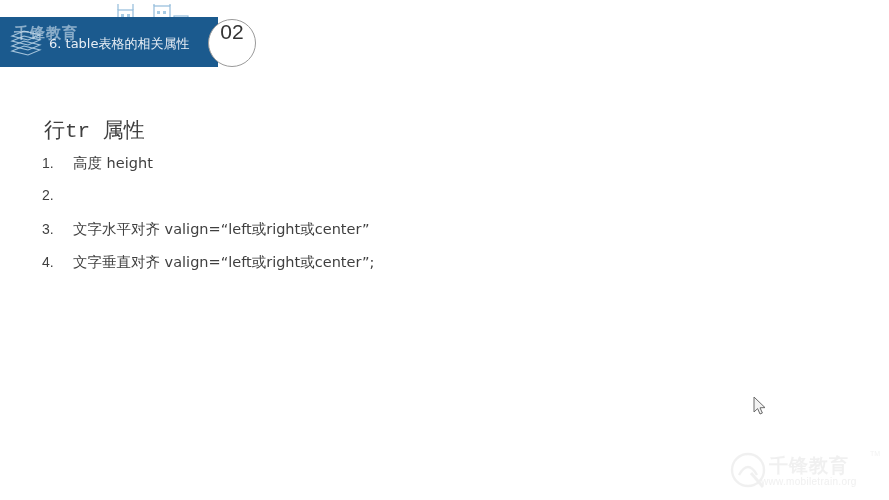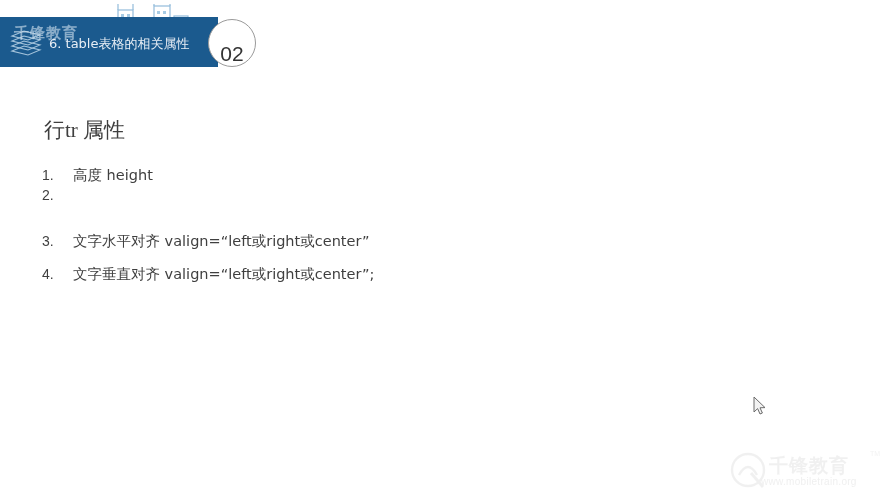--- a/index.html
+++ b/index.html
@@ -78,21 +78,21 @@
     position: absolute;
     left: 208px;
     top: 19px;
     width: 48px;
     height: 48px;
     border-radius: 50%;
     background: #ffffff;
     border: 1.5px solid #9a9a9a;
     box-sizing: border-box;
     display: flex;
-    align-items: flex-end;
+    align-items: flex-start;
     justify-content: center;
   }
   .badge-circle span {
     font-size: 21px;
     color: #333333;
     font-family: "Liberation Sans", sans-serif;
     letter-spacing: 0px;
   }
 
   
@@ -102,21 +102,21 @@
     top: 0;
     width: 889px;
     height: 500px;
   }
   .section-heading {
     position: absolute;
     left: 44px;
     top: 116px;
     font-size: 21px;
     color: #3f3f3f;
-    font-family: Liberation Serif, serif;
+    font-family: Liberation Mono, monospace;
     white-space: nowrap;
   }
   .prop-list {
     position: absolute;
     left: 42px;
     top: 154px;
     width: 700px;
   }
   .prop-row {
     display: flex;
@@ -127,21 +127,20 @@
   .prop-num {
     width: 31px;
     font-size: 14px;
     color: #3f3f3f;
     font-family: "Liberation Sans", sans-serif;
   }
   .prop-text {
     font-size: 14.5px;
     color: #3f3f3f;
     font-family: "DejaVu Sans", "Liberation Sans", sans-serif;
-    margin-top: 12px;
   }
 
   
   .watermark {
     position: absolute;
     left: 729px;
     top: 449px;
     width: 155px;
     height: 46px;
     opacity: .5;

